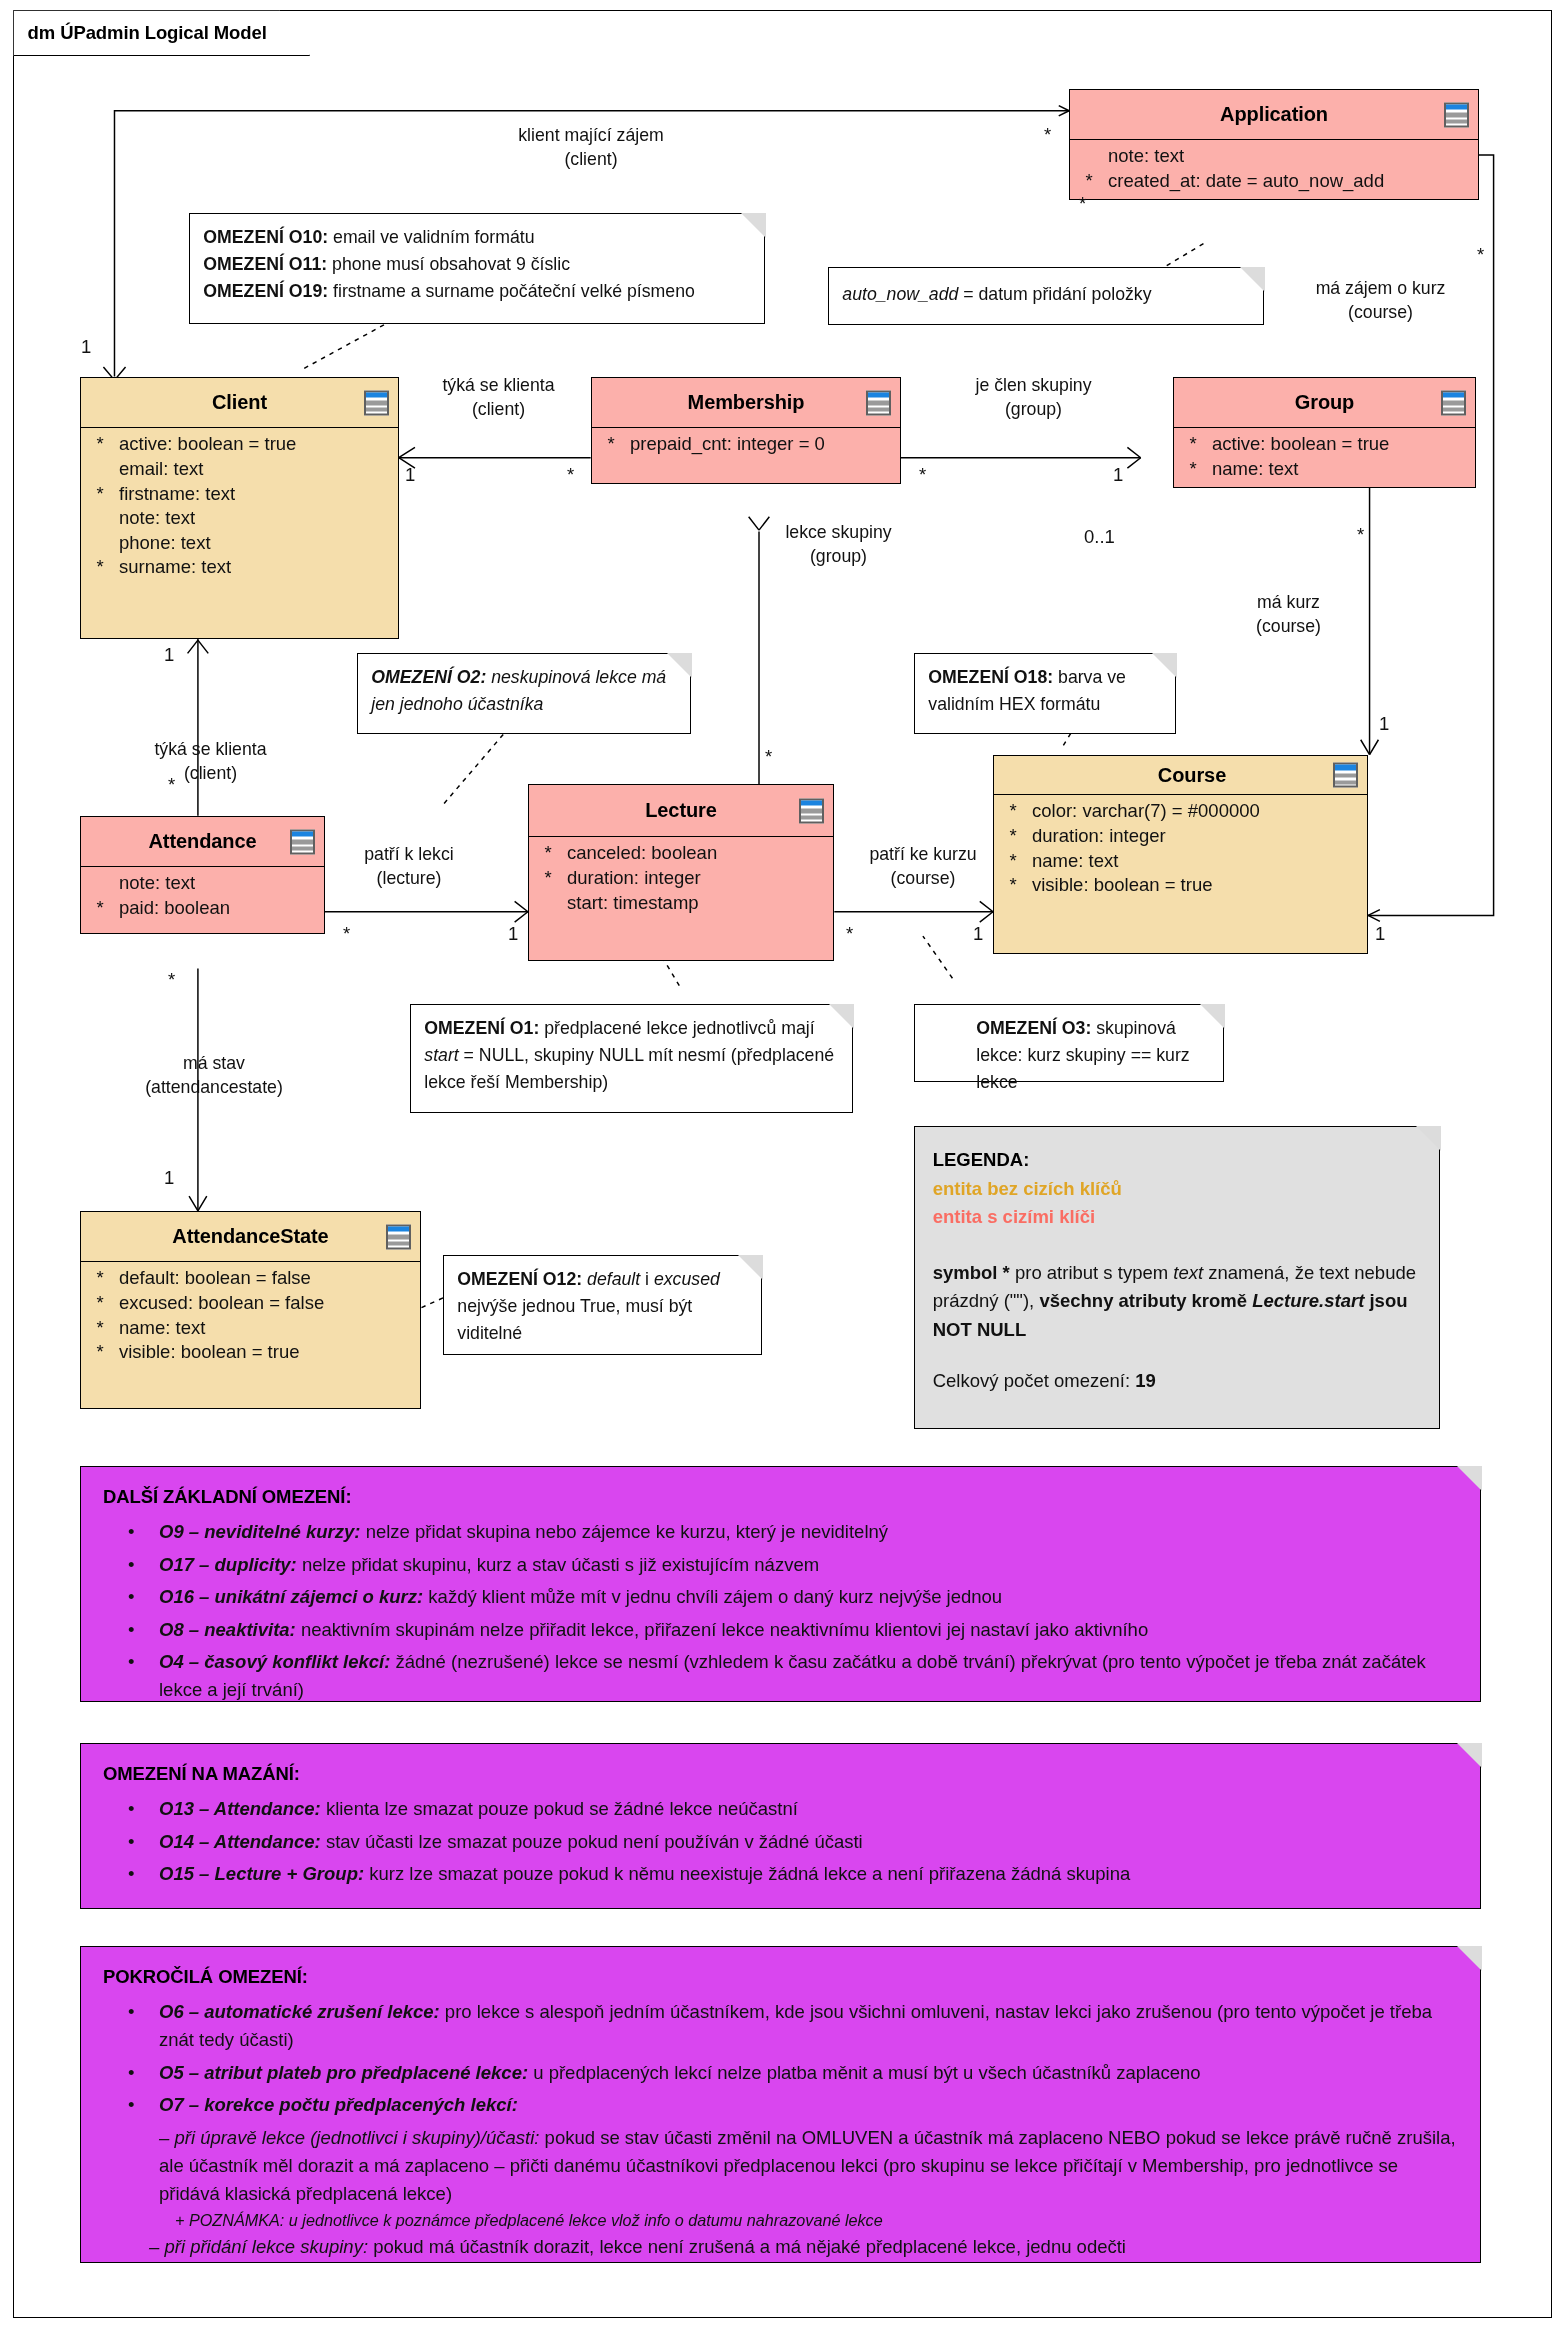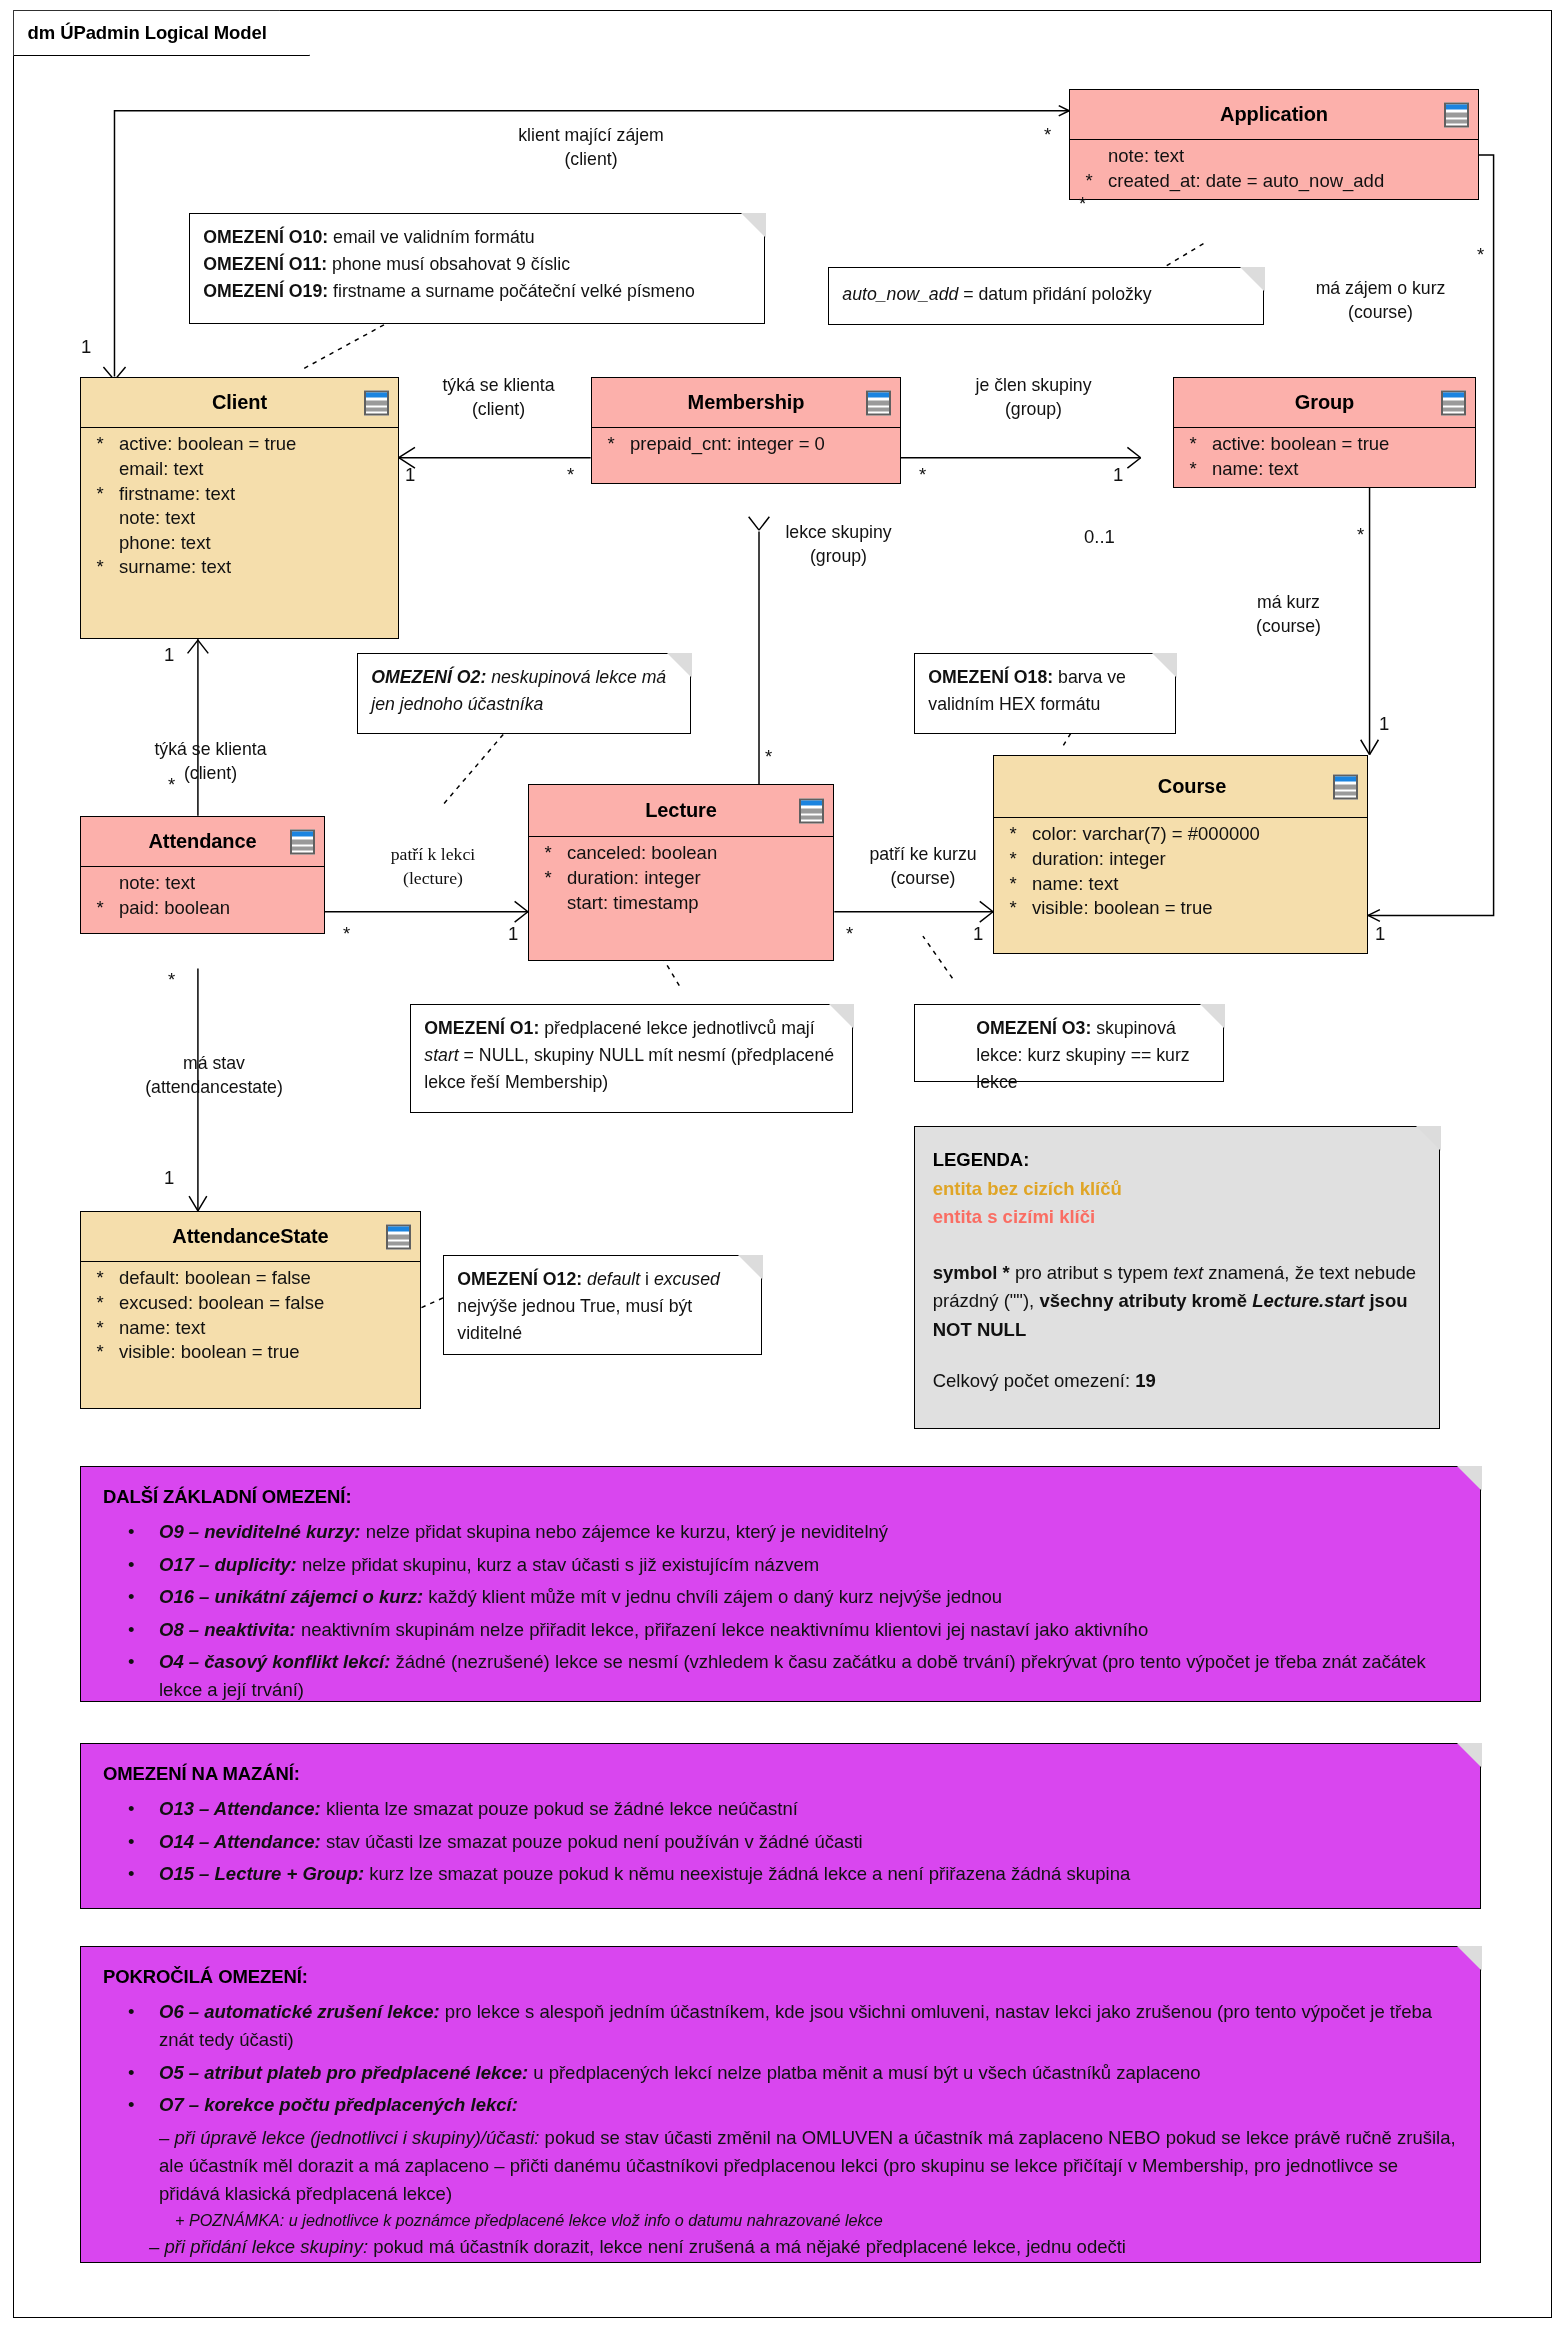--- a/index.html
+++ b/index.html
@@ -273,21 +273,21 @@
           <span class="atext">duration: integer</span>
         </div>
       <div class="attr">
           <span class="star"></span>
           <span class="atext">start: timestamp</span>
         </div>
     </div>
   </div>
 
   <div class="entity yellow" style="left:993px;top:755px;width:375px;height:199px;">
-    <div class="ehead" style="height:62px;padding-left:23px;">
+    <div class="ehead" style="height:39px;padding-left:23px;">
       <span class="ename">Course</span>
       <span class="tbl-icon">
         <span class="bar top"></span>
           <span class="bar b1"></span>
           <span class="bar b2"></span>
       </span>
     </div>
     <div class="ebody">
       <div class="attr">
           <span class="star">*</span>
@@ -365,21 +365,21 @@
   <div class="rlabel" style="left:1200px;top:591px;width:177px;">
     <div>má kurz</div>
     <div>(course)</div>
   </div>
 
   <div class="rlabel" style="left:118px;top:738px;width:185px;">
     <div>týká se klienta</div>
     <div>(client)</div>
   </div>
 
-  <div class="rlabel" style="left:352px;top:843px;width:162px;font-family:Liberation Serif, serif;">
+  <div class="rlabel" style="left:328px;top:843px;width:162px;">
     <div>patří k lekci</div>
     <div>(lecture)</div>
   </div>
 
   <div class="rlabel" style="left:842px;top:843px;width:162px;">
     <div>patří ke kurzu</div>
     <div>(course)</div>
   </div>
 
   <div class="rlabel" style="left:103px;top:1052px;width:222px;">

